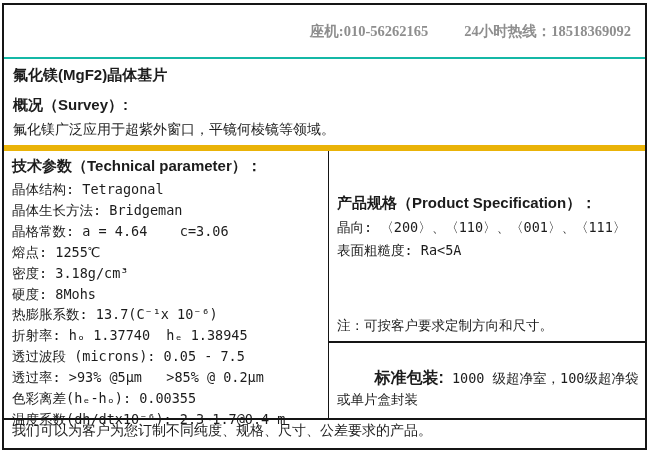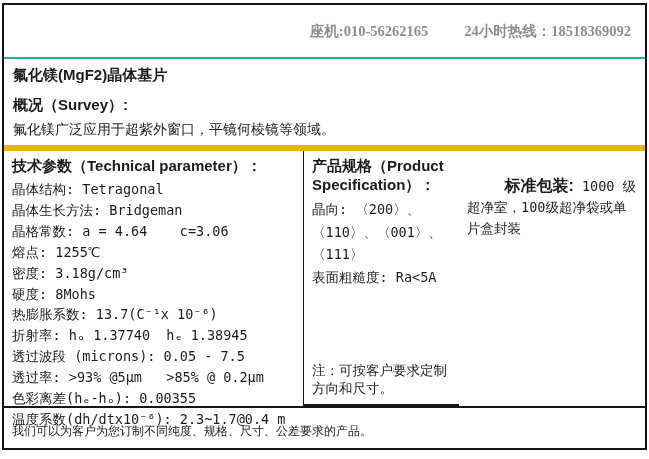--- a/index.html
+++ b/index.html
@@ -35,25 +35,25 @@
     padding:5px 9px 0 9px;
     box-sizing:content-box;
   }
   .page-title { font-size:15px; font-weight:bold; padding:2px 0 4px; }
   .survey-heading { font-size:15px; font-weight:bold; padding:7px 0 3px; }
   .survey-desc { font-size:14px; padding:3px 0 0; }
 
   
   .main { flex:1; display:flex; min-height:0; }
   .left-col {
-    width:300px; box-sizing:border-box;
+    width:325px; box-sizing:border-box;
     border-right:1.5px solid #151515;
     padding:3px 6px 0 8px;
   }
-  .right-col { flex:1; display:flex; flex-direction:row; min-width:0; }
+  .right-col { flex:1; display:flex; flex-direction:column; min-width:0;margin-top:37px; }
   .right-top {
     flex:0 0 155px; box-sizing:border-box;
     border-bottom:2px solid #151515;
     padding:3px 6px 4px 8px;
     display:flex; flex-direction:column;
   }
   .right-bottom { flex:1; padding:3px 6px 0 8px; }
 
   .section-heading { font-size:15px; font-weight:bold; padding:3px 0 3px; white-space:pre-wrap; }
   .param-line, .spec-line {
@@ -64,22 +64,22 @@
   .spec-line { line-height:22.5px; }
   .spec-note { margin-top:auto; font-size:13.5px; white-space:pre-wrap; padding-bottom:2px; }
   .packaging-line { font-size:13.5px; line-height:21px; white-space:pre-wrap; }
   .packaging-label { font-weight:bold; font-size:16px; }
   .packaging-text { font-family:"DejaVu Sans Mono","Liberation Sans",monospace; }
 
   
   .footer-row {
     flex:0 0 24px;
     border-top:2px solid #151515;
-    display:flex; align-items:flex-end;
-    padding:8px 8px; font-size:12px;
+    display:flex; align-items:flex-start;
+    padding:2px 8px; font-size:14px;
     white-space:pre-wrap;
   }
 </style>
 </head>
 <body>
 
 <div class="sheet">
 
   <div class="header-row">
     <span>座机:010-56262165</span>

